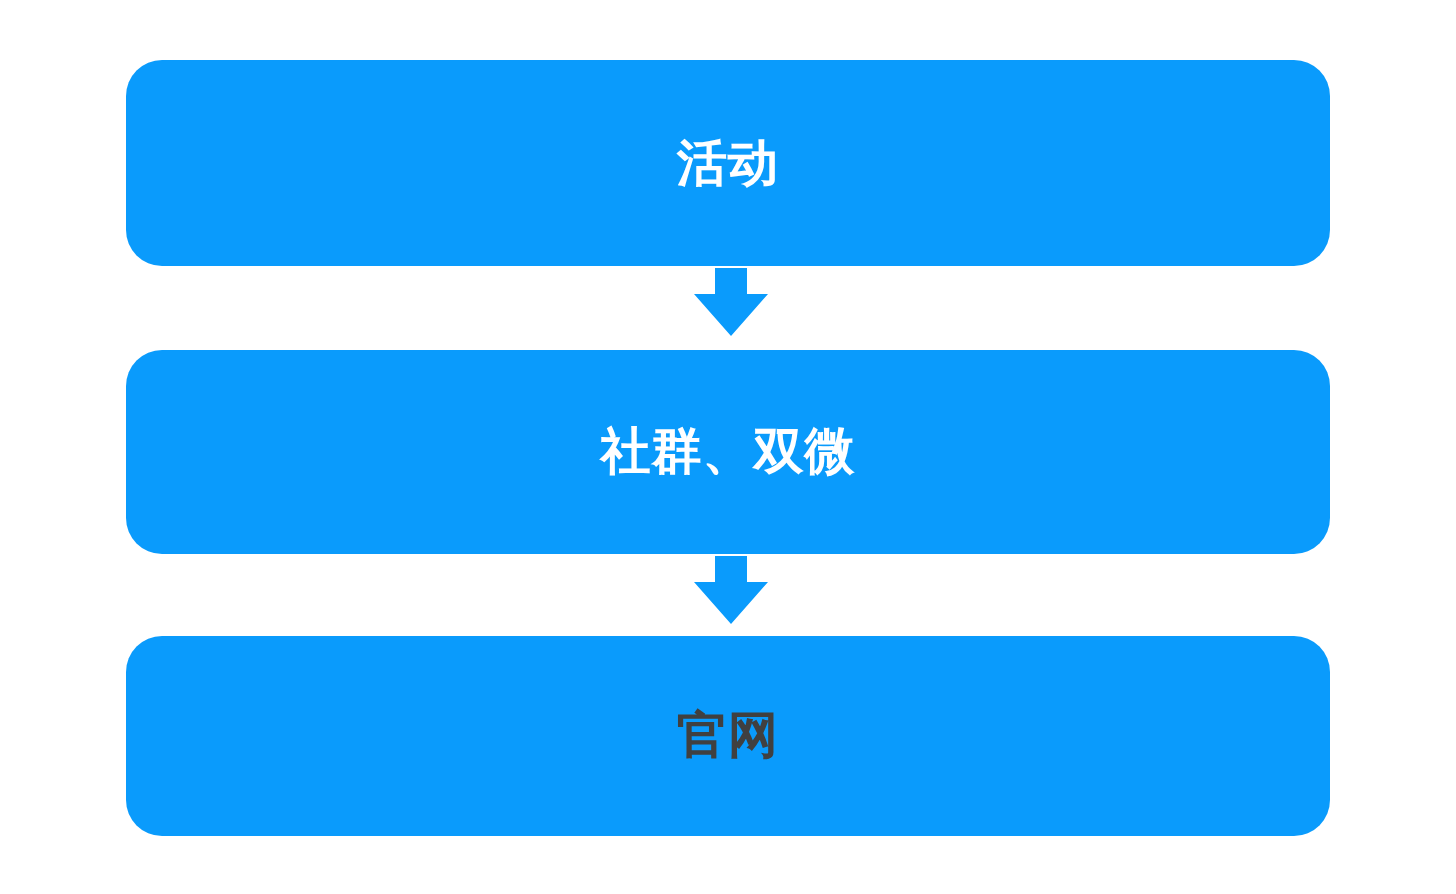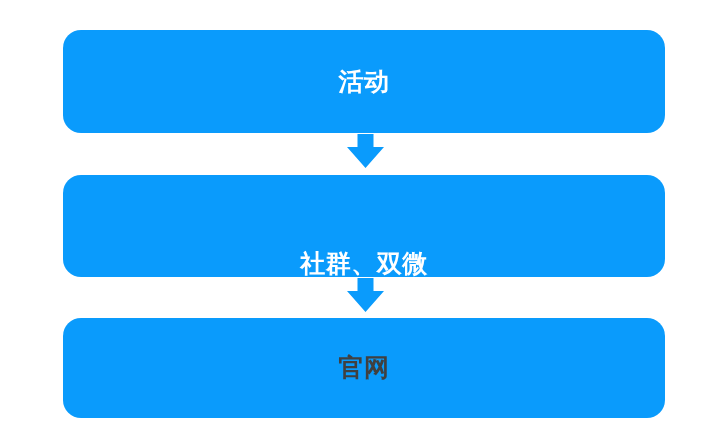--- a/index.html
+++ b/index.html
@@ -61,21 +61,21 @@
   <div class="flow-node" id="node-0" style="background: rgb(10, 155, 252);">
     <span class="node-label" style="color: rgb(255, 255, 255);">活动</span>
   </div>
 
   <div class="flow-arrow" id="arrow-0">
     <svg viewBox="0 0 37 34" xmlns="http://www.w3.org/2000/svg" aria-hidden="true">
       <polygon points="10.5,0 26.5,0 26.5,13 37,13 18.5,34 0,13 10.5,13" fill="#0a9bfc"></polygon>
     </svg>
   </div>
 
-  <div class="flow-node" id="node-1" style="background: rgb(10, 155, 252); align-items: flex-end;">
+  <div class="flow-node" id="node-1" style="background: rgb(10, 155, 252);">
     <span class="node-label" style="color: rgb(255, 255, 255);">社群、双微</span>
   </div>
 
   <div class="flow-arrow" id="arrow-1">
     <svg viewBox="0 0 37 34" xmlns="http://www.w3.org/2000/svg" aria-hidden="true">
       <polygon points="10.5,0 26.5,0 26.5,13 37,13 18.5,34 0,13 10.5,13" fill="#0a9bfc"></polygon>
     </svg>
   </div>
 
   <div class="flow-node" id="node-2" style="background: rgb(10, 155, 252);">

